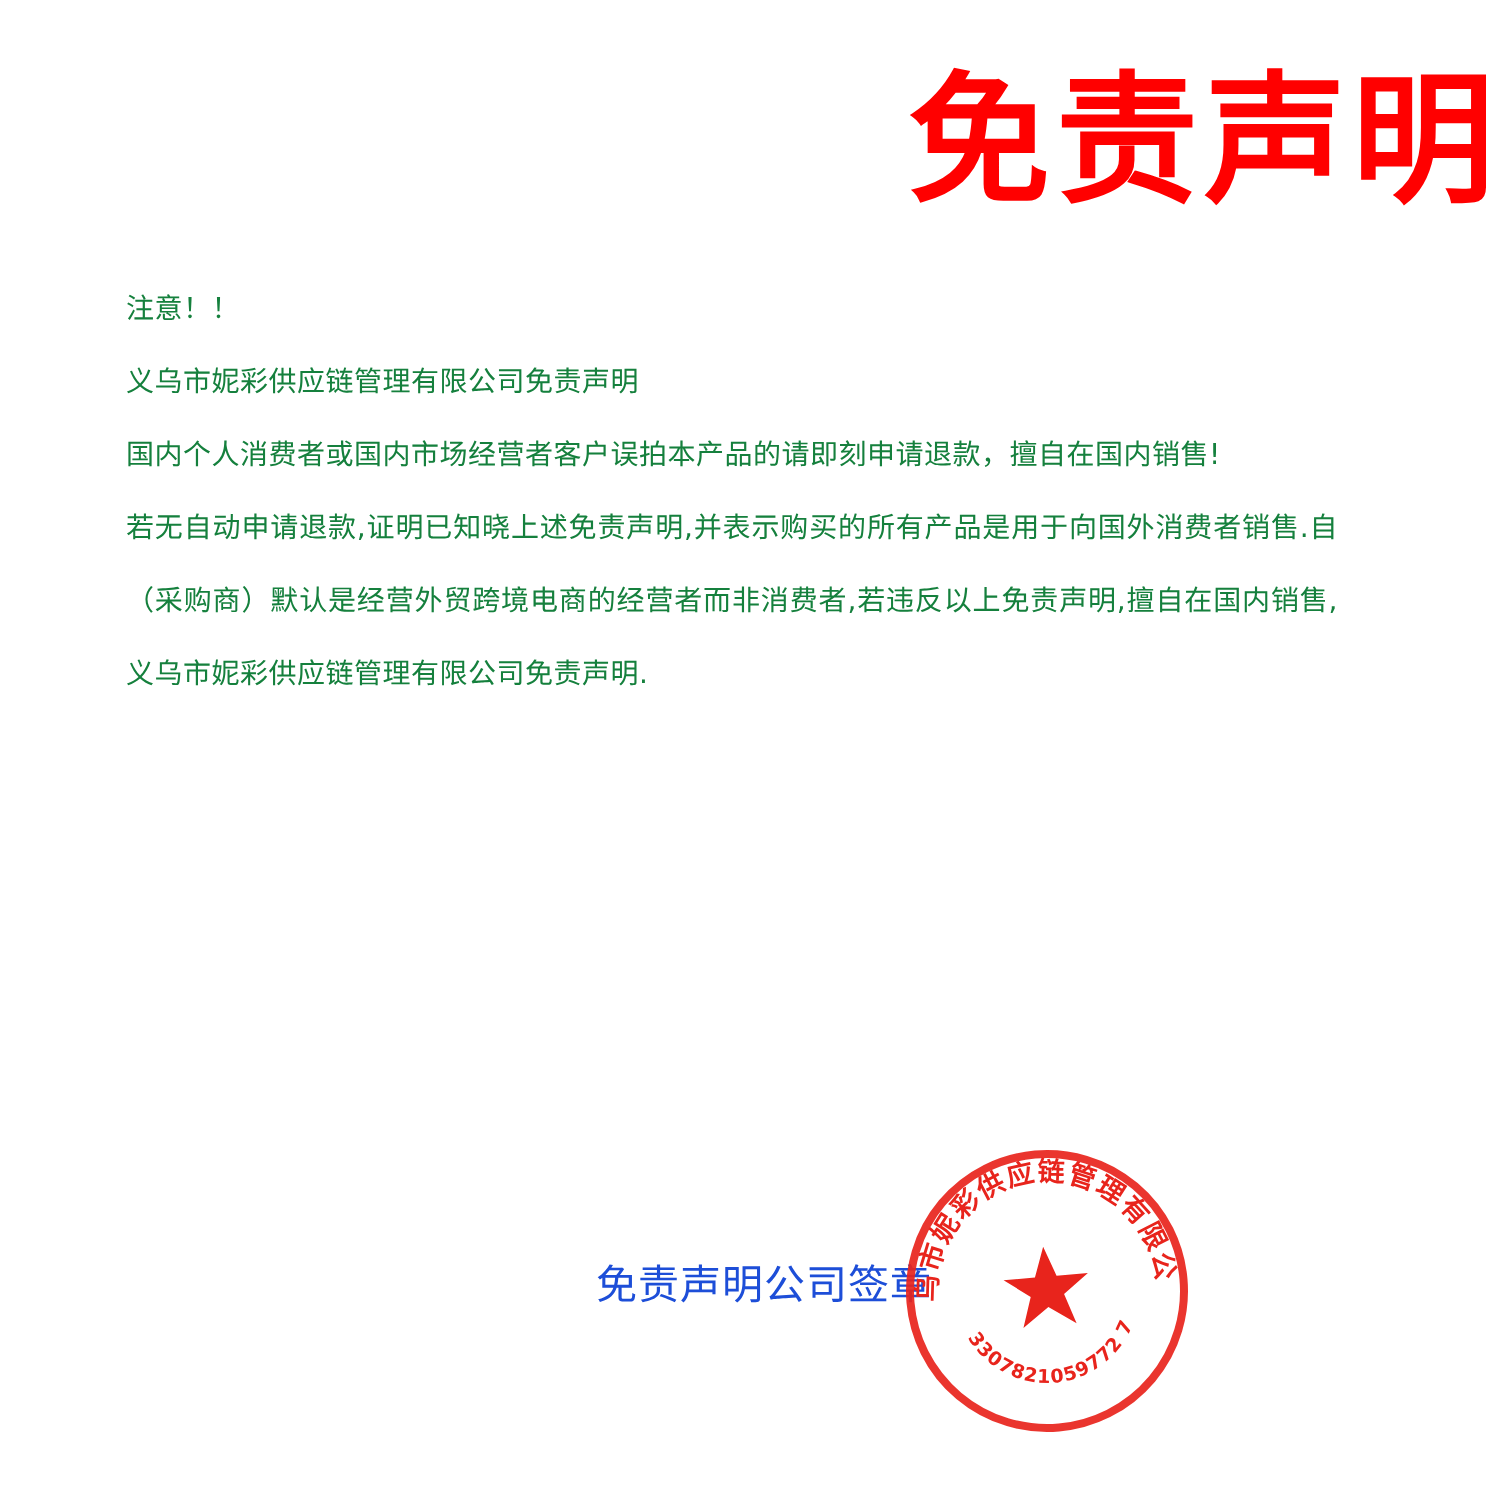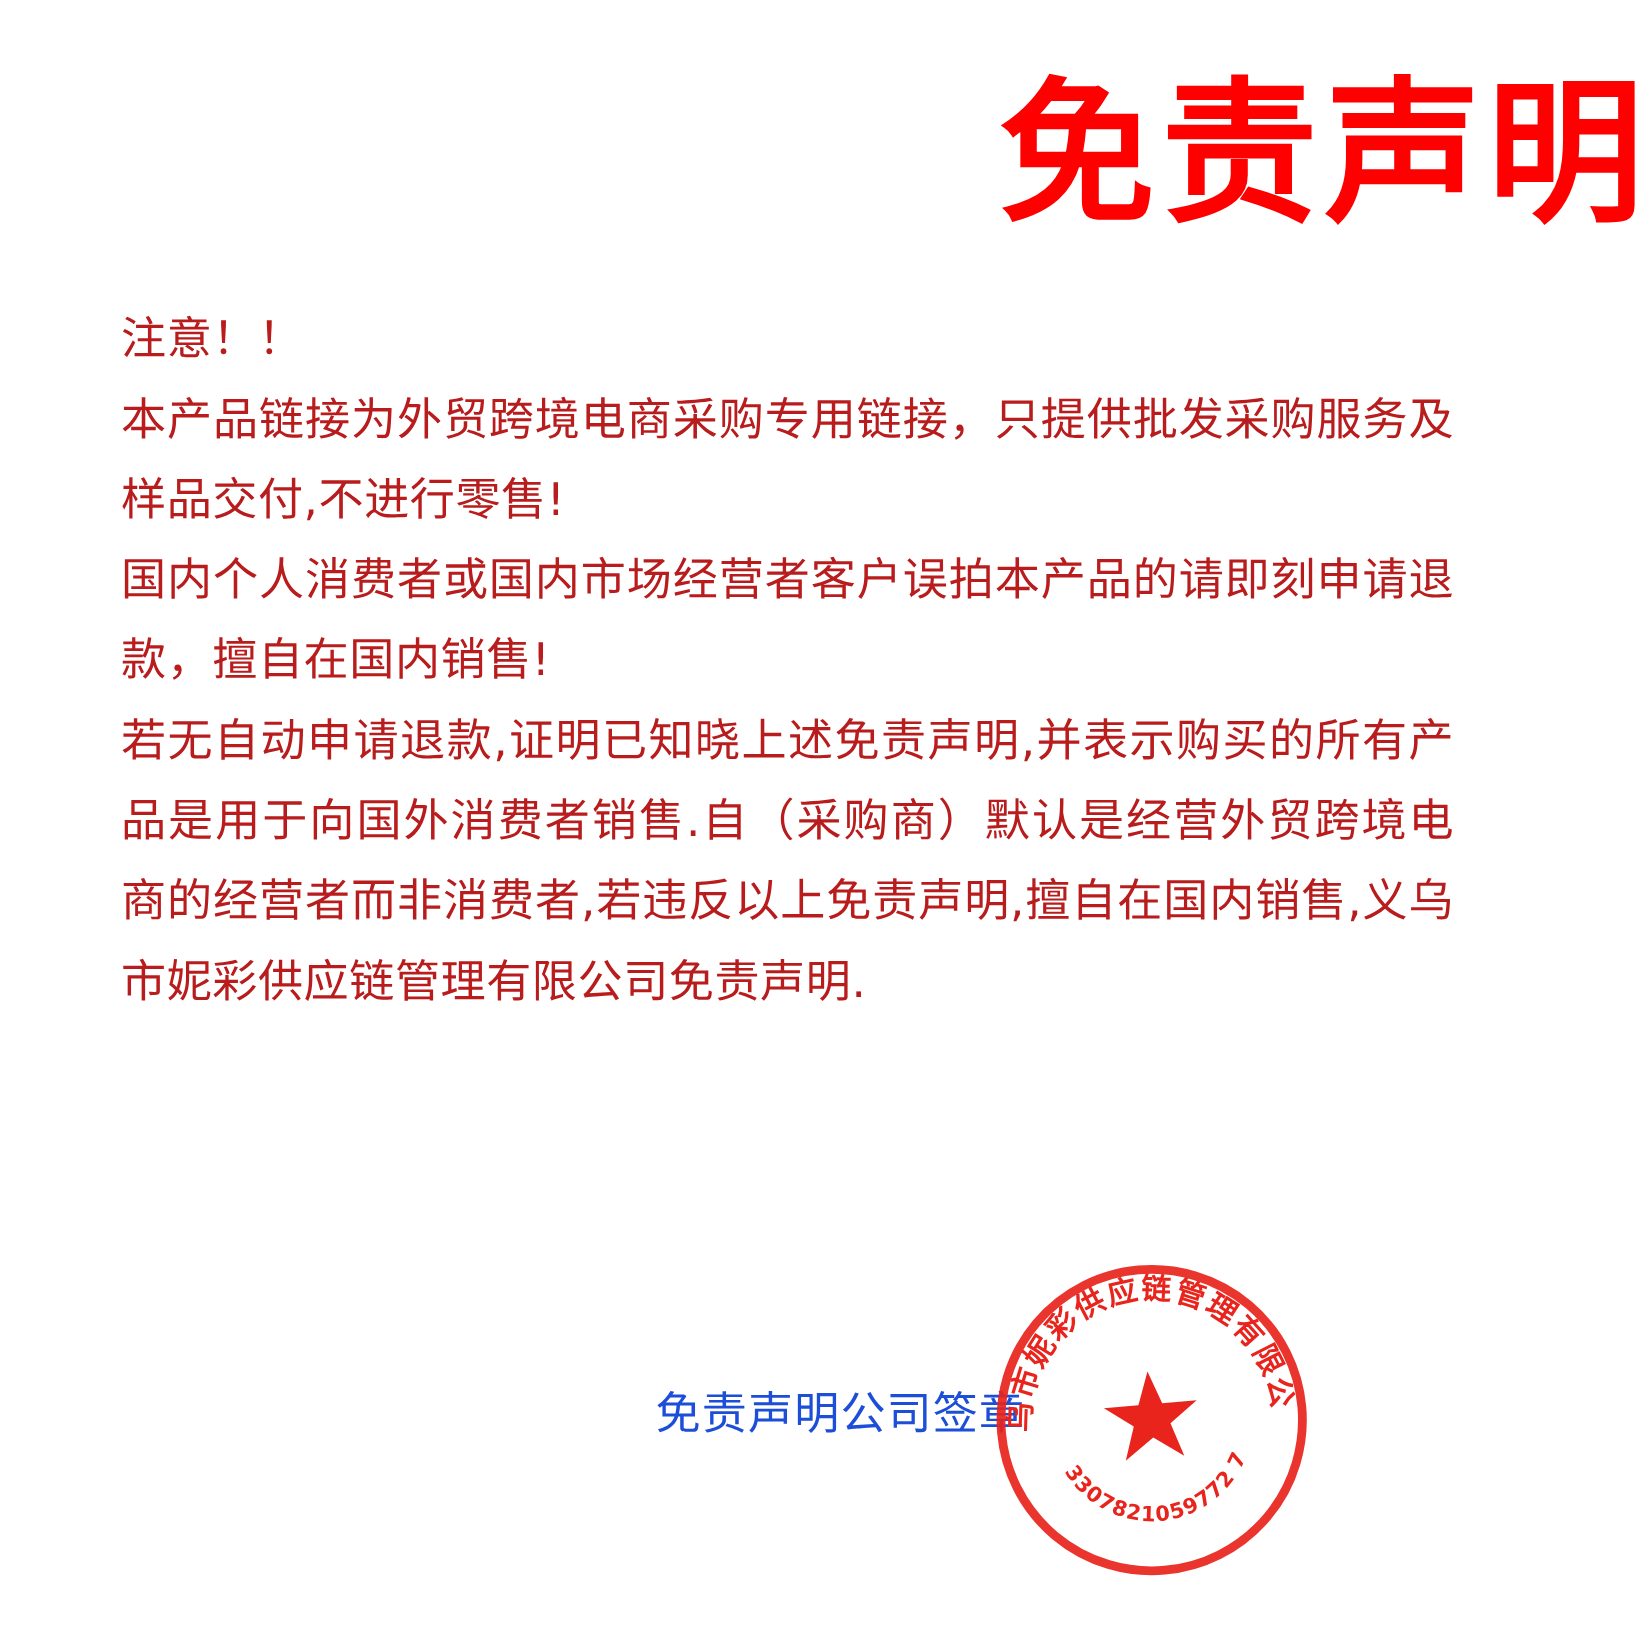--- a/index.html
+++ b/index.html
@@ -32,24 +32,24 @@
     font-size: 142px;
     font-weight: 700;
     letter-spacing: 6px;
     line-height: 1.25;
     font-family: "DejaVu Sans", "Liberation Sans", sans-serif;
   }
 
   .body-block {
     position: absolute;
     top: 272px;
-    left: 110px;
+    left: 126px;
     width: 1212px;
-    color: #b91c1c;
-    font-size: 41px;
+    color: #15803d;
+    font-size: 28px;
     line-height: 73px;
     letter-spacing: 0.5px;
   }
 
   .para {
     margin: 0;
     text-align: justify;
     text-justify: inter-ideograph;
   }
   .para.nojustify {
@@ -122,21 +122,21 @@
 </style>
 </head>
 <body>
 
 <div class="page">
 
   <div class="doc-title">免责声明</div>
 
   <div class="body-block">
     <p class="para nojustify">注意！！</p>
-    <p class="para">本产品链接为外贸跨境电商采购专用链接，只提供批发采购服务及样品交付,不进行零售!</p>
+    <p class="para nojustify">义乌市妮彩供应链管理有限公司免责声明</p>
     <p class="para">国内个人消费者或国内市场经营者客户误拍本产品的请即刻申请退款，擅自在国内销售!</p>
     <p class="para">若无自动申请退款,证明已知晓上述免责声明,并表示购买的所有产品是用于向国外消费者销售.自（采购商）默认是经营外贸跨境电商的经营者而非消费者,若违反以上免责声明,擅自在国内销售,义乌市妮彩供应链管理有限公司免责声明.</p>
   </div>
 
   <div class="sign-row">
     <div class="sign-label">免责声明公司签章</div>
 
     <div class="stamp">
       <div class="stamp-ring"></div>
 

